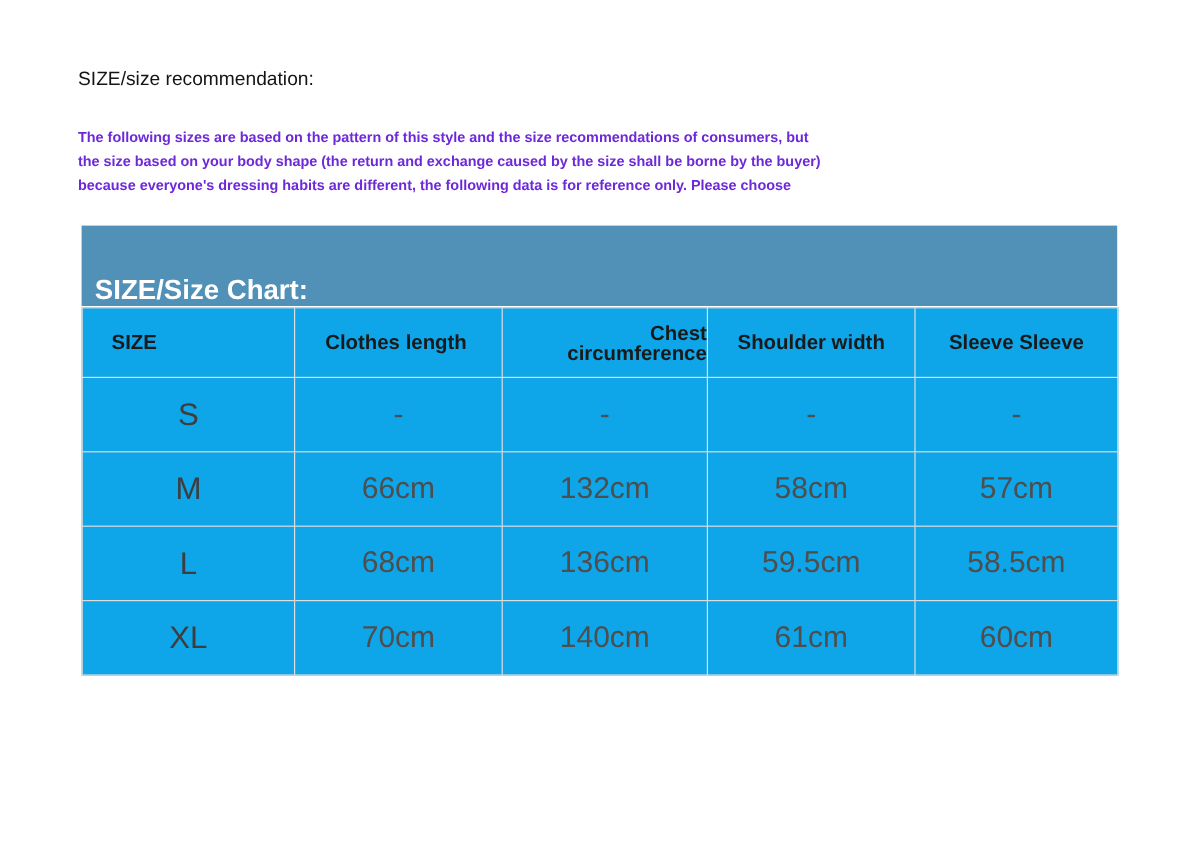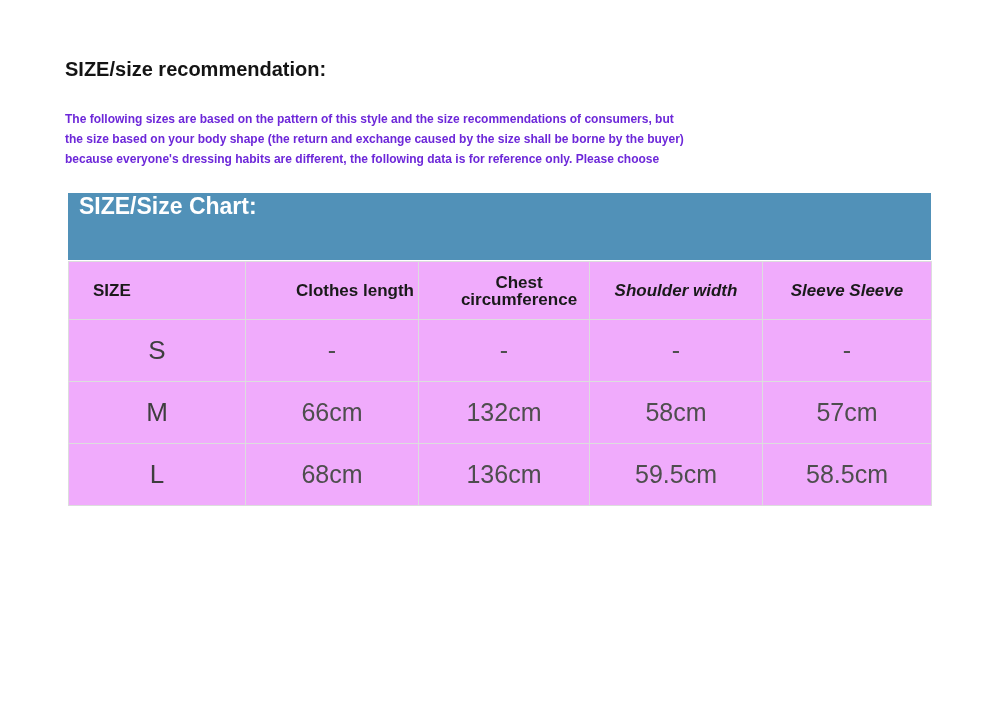--- a/index.html
+++ b/index.html
@@ -10,78 +10,78 @@
   }
   body {
     width: 1000px;
     height: 701px;
     overflow: hidden;
     font-family: "Liberation Sans", sans-serif;
     color: #171717;
   }
   .rec-heading {
     margin: 58px 0 16px 65px;
-    font-size: 20px;
-    font-weight: bold;
+    font-size: 16px;
+    font-weight: normal;
     color: #141414;
   }
   .rec-text {
     margin: 28px 0 0 65px;
   }
   .rec-line {
     font-size: 12px;
     font-weight: bold;
     line-height: 20px;
     white-space: nowrap;
     color: #6d28d9;
   }
   .chart-section {
     margin: 24px 0 0 68px;
     width: 863px;
   }
   .chart-title-bar {
     height: 67px;
     background: #5191B8;
     display: flex;
-    align-items: flex-start;
+    align-items: flex-end;
   }
   .chart-title {
     color: #ffffff;
     font-weight: bold;
     font-size: 23px;
     margin-left: 11px;
   }
   table.size-table {
     width: 863px;
     border-collapse: collapse;
     table-layout: fixed;
     margin-top: 1px;
-    background: #f0abfc;
+    background: #0ea5e9;
   }
   .size-table th, .size-table td {
     border: 1px solid #dcdddd;
     padding: 0;
   }
   .size-table thead th {
     height: 58px;
     font-size: 17px;
     font-weight: bold;
     color: #1a1a1a;
     vertical-align: middle;
   }
   th.col-size   { text-align: left;  padding-left: 24px; }
-  th.col-clothes{ text-align: right; padding-right: 4px; }
+  th.col-clothes{ padding-right: 4px; }
   th.col-chest  {
-    text-align: center;
+    text-align: right;
     padding-left: 30px;
     font-size: 13px;
     line-height: 17px;
     white-space: pre-line;
   }
-  th.col-shoulder, th.col-sleeve { text-align: center; font-style: italic; }
+  th.col-shoulder, th.col-sleeve { text-align: center; }
   .size-table tbody td {
     height: 62px;
     text-align: center;
     vertical-align: middle;
     font-size: 25px;
     color: #4e4e4e;
   }
   .size-table tbody td.size-cell {
     color: #3e3e3e;
     font-size: 26px;
@@ -139,16 +139,23 @@
           <td>58cm</td>
           <td>57cm</td>
         </tr>
         <tr>
           <td class="size-cell">L</td>
           <td>68cm</td>
           <td>136cm</td>
           <td>59.5cm</td>
           <td>58.5cm</td>
         </tr>
+        <tr>
+          <td class="size-cell">XL</td>
+          <td>70cm</td>
+          <td>140cm</td>
+          <td>61cm</td>
+          <td>60cm</td>
+        </tr>
       </tbody>
     </table>
   </div>
 </div>
 
 </body></html>

